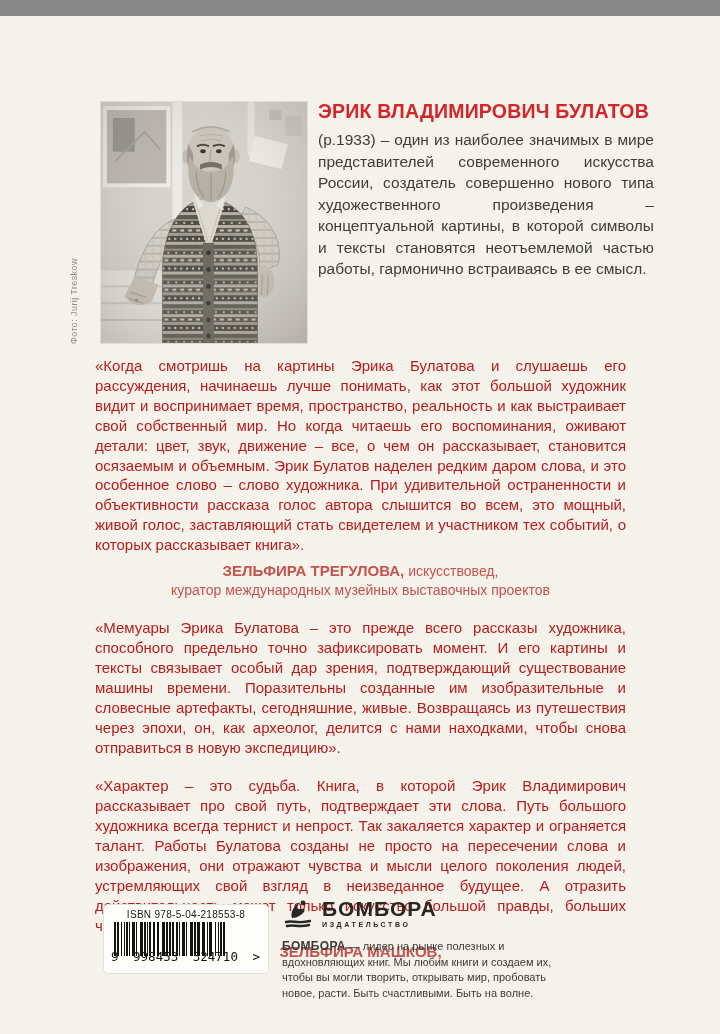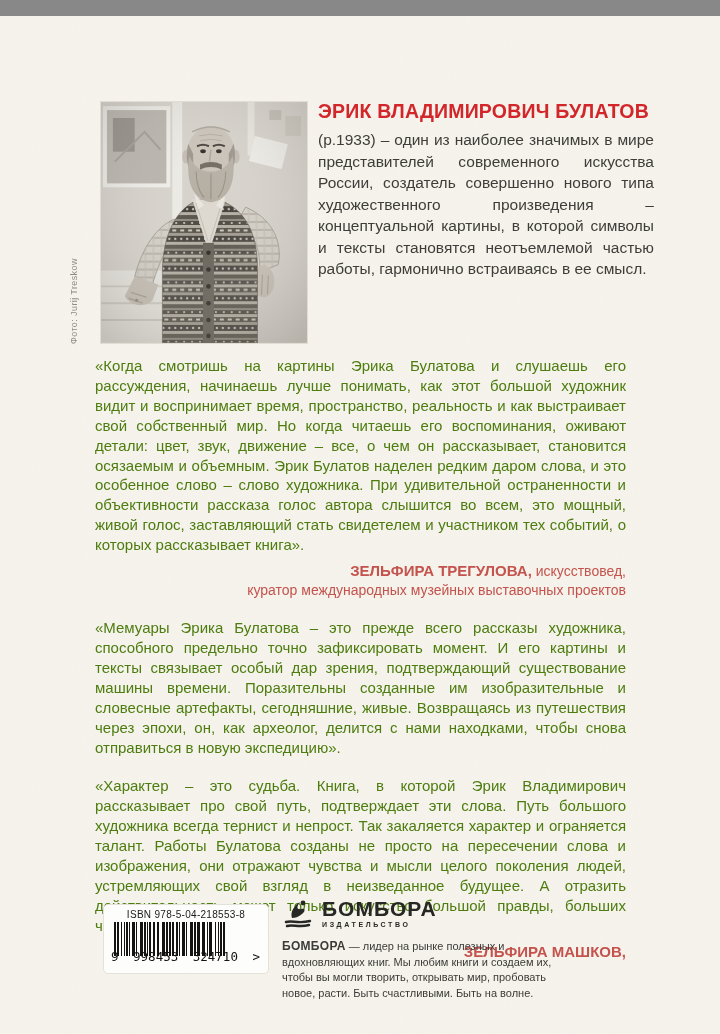--- a/index.html
+++ b/index.html
@@ -29,23 +29,23 @@
     color:#d2262b; line-height:22px; margin-bottom:7px;
   }
   .intro-text {
     font-size:15.5px; line-height:21.5px; color:#3e3d39; text-align:justify;
   }
 
   
   .quotes { position:absolute; left:95px; top:340px; width:531px; }
   .quote-block { margin-bottom:19px; }
   .quote-text {
-    font-size:15px; line-height:19.9px; color:#4d7c0f; text-align:justify;
-  }
-  .attr { text-align:right; margin-top:7px; line-height:18.5px; color:#c4534d; }
+    font-size:15px; line-height:19.9px; color:#b91c1c; text-align:justify;
+  }
+  .attr { text-align:center; margin-top:7px; line-height:18.5px; color:#c4534d; }
   .attr-name { font-weight:bold; font-size:15px; }
   .attr-role { font-size:14px; }
   .attr-role2 { font-size:14px; display:block; }
 
   
   .barcode-box {
     position:absolute; left:103px; top:888px; width:166px; height:70px;
     background:#fdfdfb; border:1px solid #e4e1d8; border-radius:5px;
     padding:4px 7px 2px 7px;
   }

